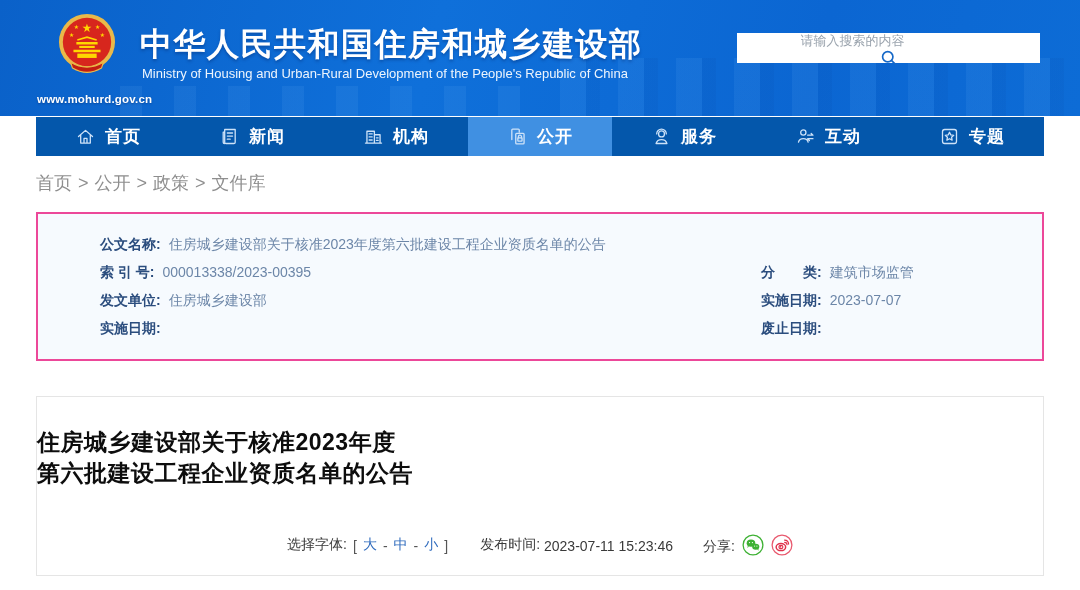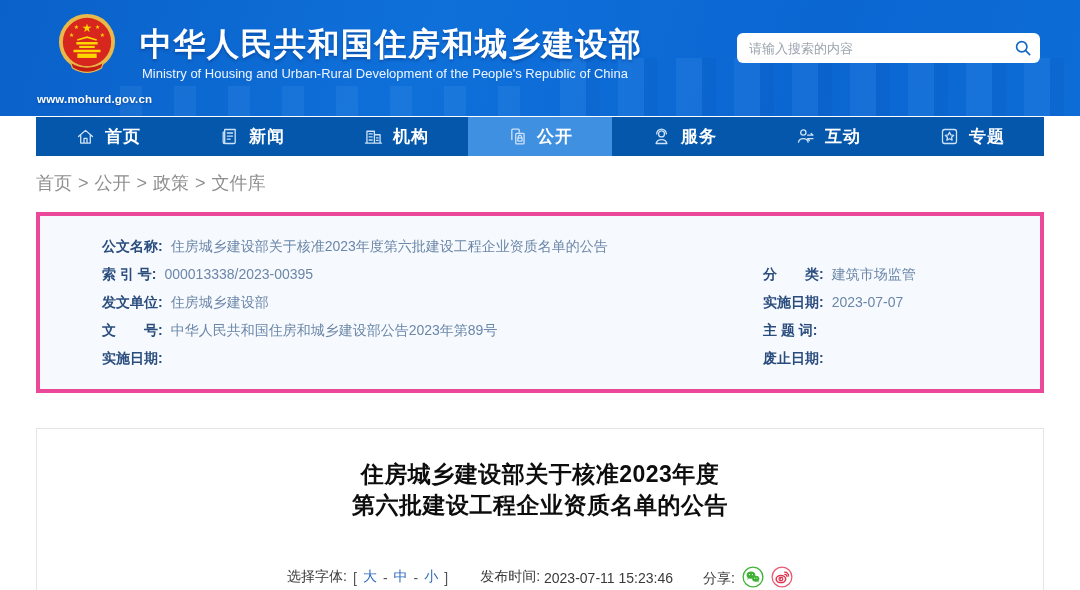--- a/index.html
+++ b/index.html
@@ -12,51 +12,51 @@
   .banner-deco { position:absolute; left:560px; top:58px; width:520px; height:58px; opacity:.55;
     background:
       repeating-linear-gradient(90deg, rgba(120,190,255,.18) 0 26px, rgba(0,40,120,.10) 26px 40px, rgba(120,190,255,.0) 40px 58px);
   }
   .banner-deco2 { position:absolute; left:120px; top:86px; width:420px; height:30px; opacity:.35;
     background:repeating-linear-gradient(90deg, rgba(140,200,255,.25) 0 22px, transparent 22px 54px); }
   .emblem { position:absolute; left:58px; top:13px; width:58px; height:62px; }
   .site-url { position:absolute; left:37px; top:93px; color:#fff; font-weight:bold; font-size:11.5px; letter-spacing:.2px; text-shadow:0 1px 2px rgba(0,30,90,.4); }
   .title-cn { position:absolute; left:140px; top:23px; color:#fff; font-size:32px; font-weight:bold; letter-spacing:1.5px; text-shadow:0 2px 3px rgba(0,30,90,.35); white-space:nowrap; }
   .title-en { position:absolute; left:142px; top:66px; color:#eef5fd; font-size:13px; white-space:nowrap; }
-  .search-box { position:absolute; right:40px; top:33px; width:303px; height:30px; background:#fff; border-radius:6px; display:flex; align-items:center; }
+  .search-box { position:absolute; right:40px; top:33px; width:303px; height:30px; background:#fff; border-radius:0; display:flex; align-items:center;flex-direction:column; }
   .search-box input { flex:1; border:none; outline:none; height:100%; padding:0 12px; font-size:13px; color:#333; background:transparent; font-family:inherit; }
   .search-box input::placeholder { color:#9aa3ad; }
   .search-btn { width:34px; height:100%; display:flex; align-items:center; justify-content:center; cursor:pointer; }
 
   
   .navbar { margin:1px 36px 0; height:39px; background:#0457ab; display:flex; }
   .nav-item { flex:1; display:flex; align-items:center; justify-content:center; gap:9px; cursor:pointer; }
   .nav-item.active { background:#4090e2; }
   .nav-item .nlabel { color:#fff; font-size:17px; font-weight:bold; letter-spacing:1px; }
   .nicon { width:21px; height:21px; display:inline-flex; }
   .nicon svg { width:21px; height:21px; stroke:#cde2f8; fill:none; stroke-width:1.5; stroke-linecap:round; stroke-linejoin:round; }
 
   
   .breadcrumb { margin:15px 36px 16px; font-size:18px; color:#8e8e8e; }
   .breadcrumb a { color:#8e8e8e; text-decoration:none; cursor:pointer; }
   .breadcrumb .sep { margin:0 6px; color:#8e8e8e; }
 
   
-  .doc-meta { margin:17px 36px 0; border:4px solid #ec4899; background:#f6fafe; padding:21px 8px 22px 62px; }
+  .doc-meta { margin:17px 36px 0; border:2px solid #ec4899; background:#f6fafe; padding:21px 8px 22px 62px; }
   .meta-row { display:flex; margin-bottom:10px; font-size:14px; line-height:18px; }
   .meta-row:last-child { margin-bottom:0; }
   .meta-cell { display:flex; }
   .meta-cell.left { width:661px; padding-right:20px; }
   .meta-cell.right { flex:1; }
   .meta-label { font-weight:bold; color:#2b4d7e; margin-right:8px; white-space:pre; flex-shrink:0; }
   .meta-value { color:#6c86a8; }
 
   
   .article { margin:35px 36px 0; border:1px solid #e5e5e5; background:#fff; height:180px; padding-top:30px; }
-  .article h1 { text-align:center; font-size:23px; line-height:31px; font-weight:bold; color:#0d0d0d; letter-spacing:.5px; }
+  .article h1 { font-size:23px; line-height:31px; font-weight:bold; color:#0d0d0d; letter-spacing:.5px; }
   .art-meta { margin-top:45px; display:flex; justify-content:center; align-items:center; gap:30px; font-size:14px; color:#3a3a3a; }
   .art-meta .grp { display:flex; align-items:flex-end; gap:4px; }
   .art-meta a.fsz { color:#2f6bbd; text-decoration:none; cursor:pointer; }
   .art-meta .dash { color:#555; margin:0 2px; }
   .share-icon { width:22px; height:22px; display:inline-flex; margin-left:3px; cursor:pointer; }
 </style>
 </head>
 <body>
 
 <div class="page">
@@ -188,30 +188,20 @@
         <span class="meta-label">发文单位:</span>
         <span class="meta-value">住房城乡建设部</span>
       </div>
       <div class="meta-cell right">
         <span class="meta-label">实施日期:</span>
         <span class="meta-value">2023-07-07</span>
       </div>
     </div>
     <div class="meta-row">
       <div class="meta-cell left">
-        <span class="meta-label">文　　号:</span>
-        <span class="meta-value">中华人民共和国住房和城乡建设部公告2023年第89号</span>
-      </div>
-      <div class="meta-cell right">
-        <span class="meta-label">主 题 词:</span>
-        <span class="meta-value"></span>
-      </div>
-    </div>
-    <div class="meta-row">
-      <div class="meta-cell left">
         <span class="meta-label">实施日期:</span>
         <span class="meta-value"></span>
       </div>
       <div class="meta-cell right">
         <span class="meta-label">废止日期:</span>
         <span class="meta-value"></span>
       </div>
     </div>
   </section>
 

